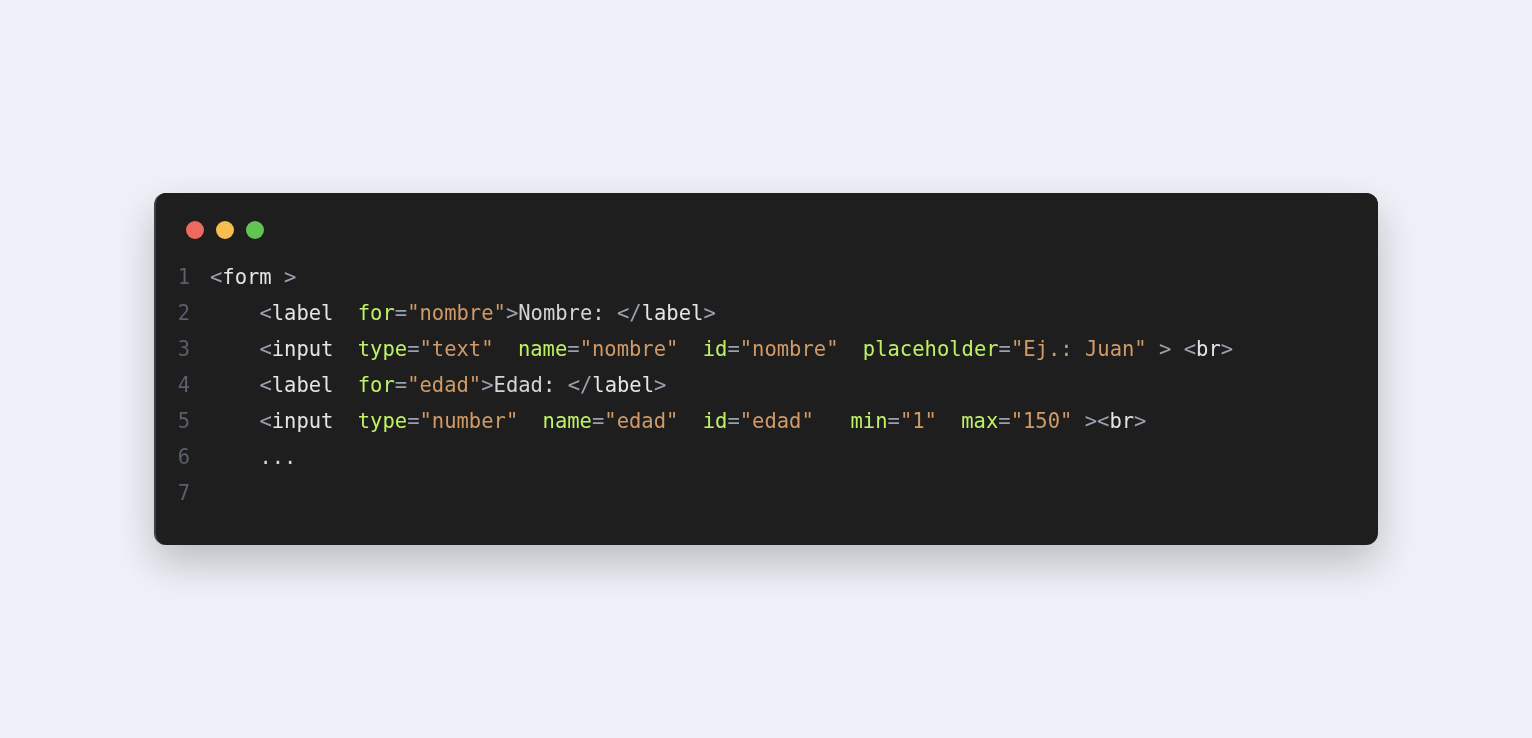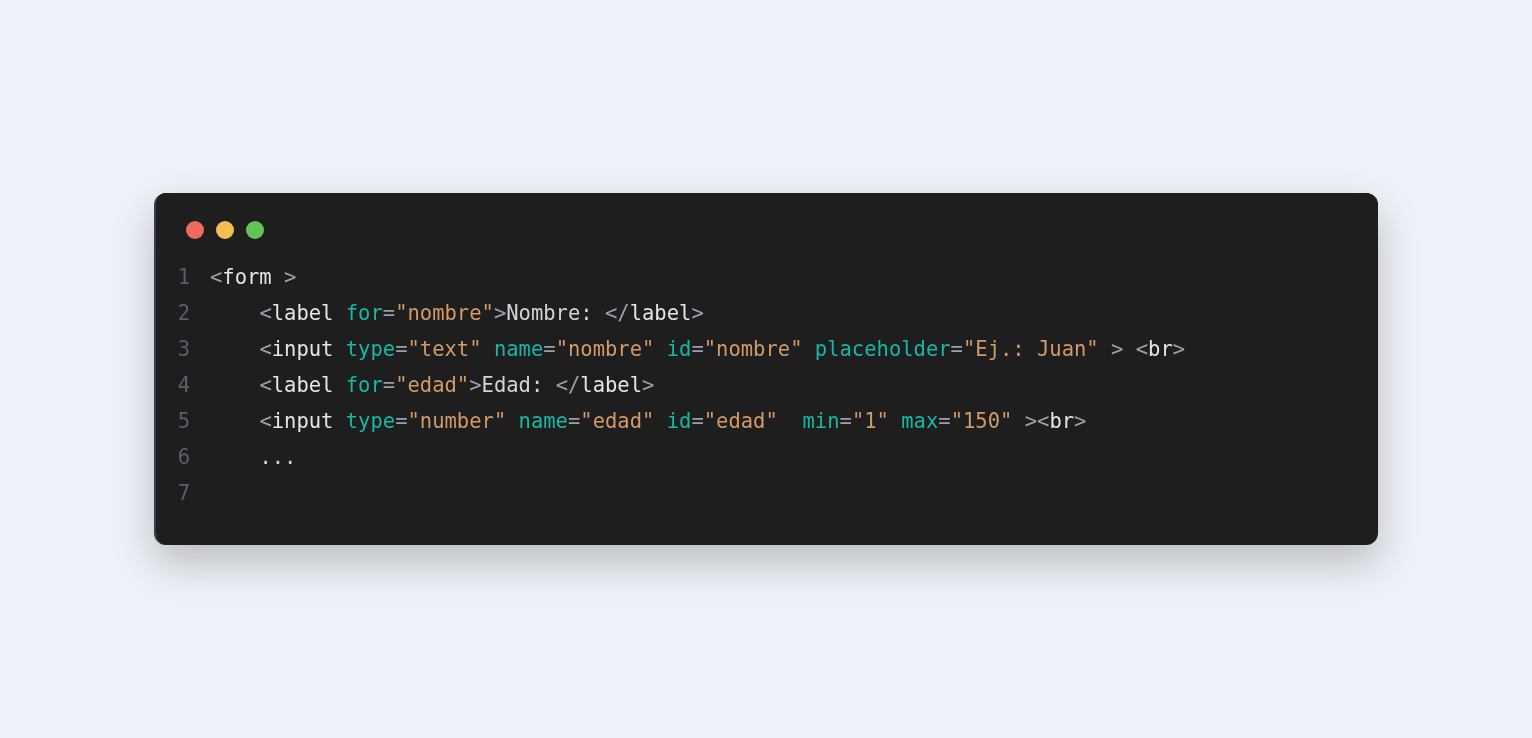--- a/index.html
+++ b/index.html
@@ -56,21 +56,21 @@
       color: #5a5f6b;
       padding-right: 20px;
       user-select: none;
       flex-shrink: 0;
     }
     .code-content {
       color: #d4d4d4;
     }
     .punct { color: #9aa0ad; }
     .tag { color: #e5e5e5; }
-    .attr { color: #14b8a6; }
+    .attr { color: #bef264; margin-left: 12px; }
     .eq { color: #9aa0ad; }
     .str { color: #d19a66; }
     .text { color: #d4d4d4; }
   </style>
 </head>
 <body>
 
 <div class="code-window">
   <div class="titlebar">
     <span class="dot red"></span>

